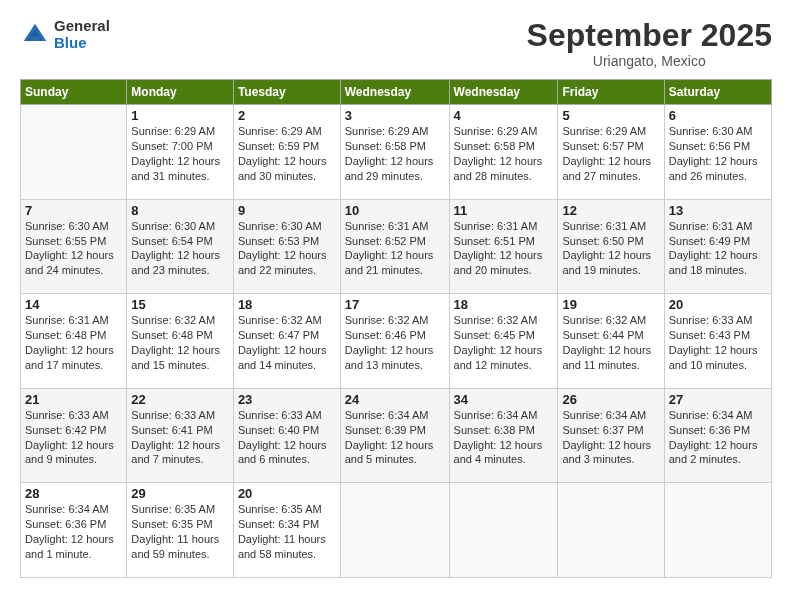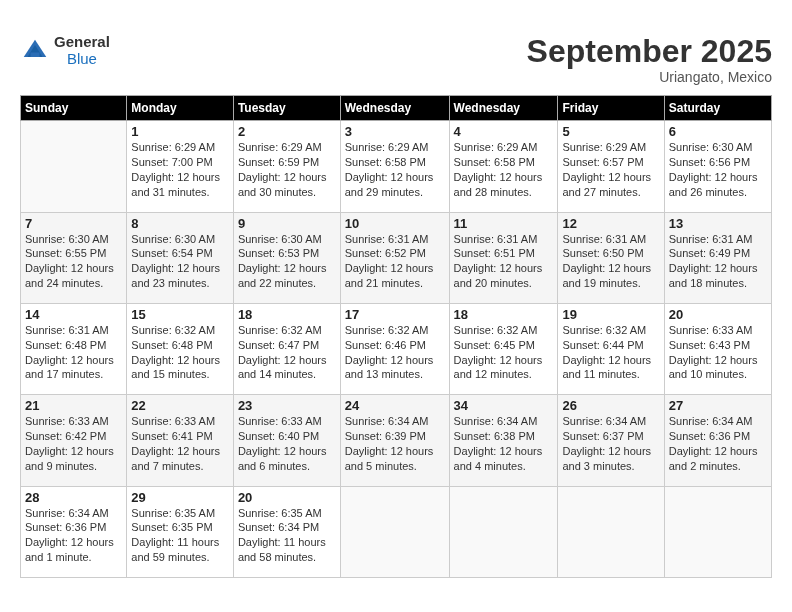--- a/index.html
+++ b/index.html
@@ -6,21 +6,21 @@
     body {
       width: 792px;
       height: 612px;
       font-family: Arial, sans-serif;
       background: #fff;
       overflow: hidden;
     }
     .page {
       width: 792px;
       height: 588px;
-      padding: 34px 20px 10px 20px;
+      padding: 18px 20px 10px 20px;
       display: flex;
       flex-direction: column;
     }
     .header {
       display: flex;
       justify-content: space-between;
       align-items: flex-start;
       margin-bottom: 10px;
     }
     .logo {
@@ -33,48 +33,48 @@
       flex-direction: column;
       line-height: 1.1;
     }
     .logo-general {
       font-size: 15px;
       font-weight: bold;
       color: #333;
     }
     .logo-blue {
       font-size: 15px;
-      font-weight: normal;
+      font-weight: bold;
       color: #1a6fbe;
-      text-align: center;
     }
     .logo-icon {
       width: 30px;
       height: 30px;
     }
     .title-block {
       text-align: right;
     }
     .month-title {
       font-size: 32px;
       font-weight: bold;
       color: #333;
       line-height: 1.1;
     }
     .subtitle {
       font-size: 14px;
       color: #555;
+      text-align: center;
     }
     table {
       width: 100%;
       border-collapse: collapse;
       flex: 1;
     }
     thead tr th {
-      background-color: #000000;
+      background-color: #4d7c0f;
       color: #fff;
       font-size: 12px;
       font-weight: bold;
       padding: 5px 4px;
       border: 1px solid #aaa;
       text-align: left;
     }
     tbody tr td {
       border: 1px solid #ccc;
       vertical-align: top;

